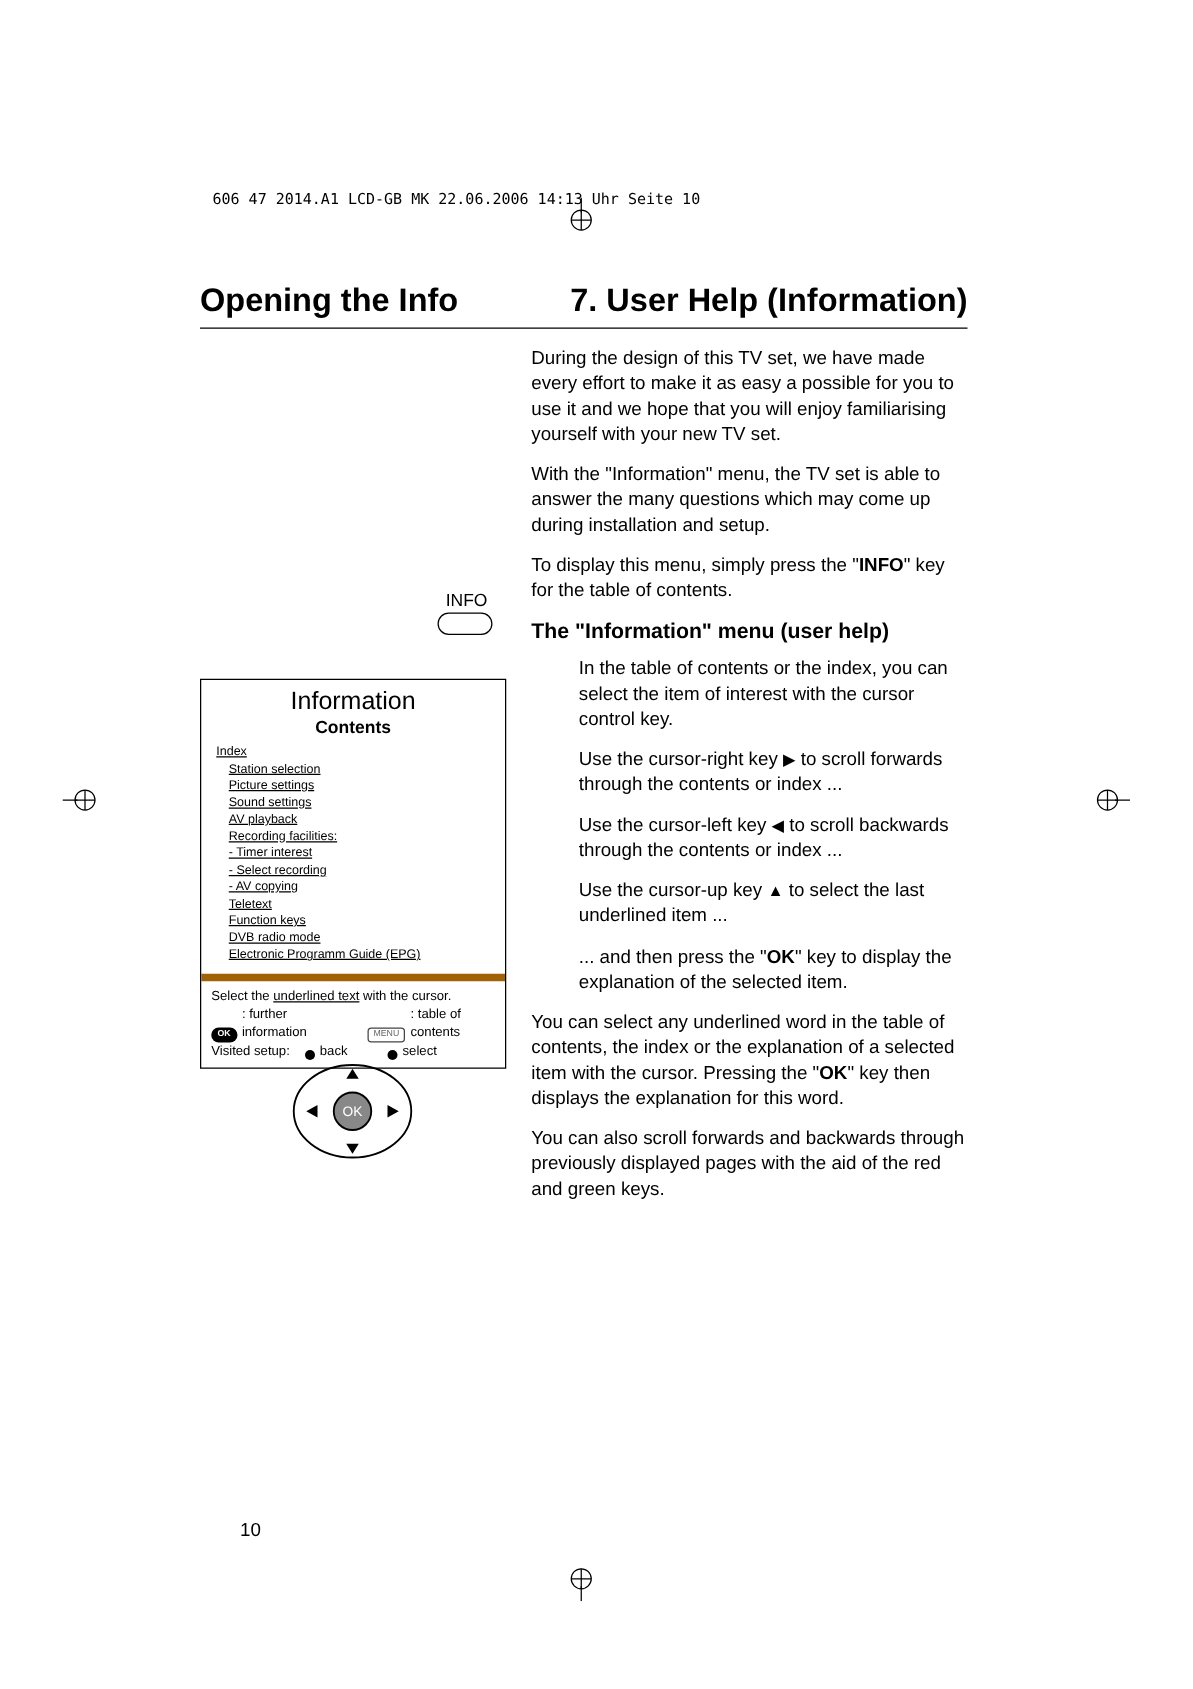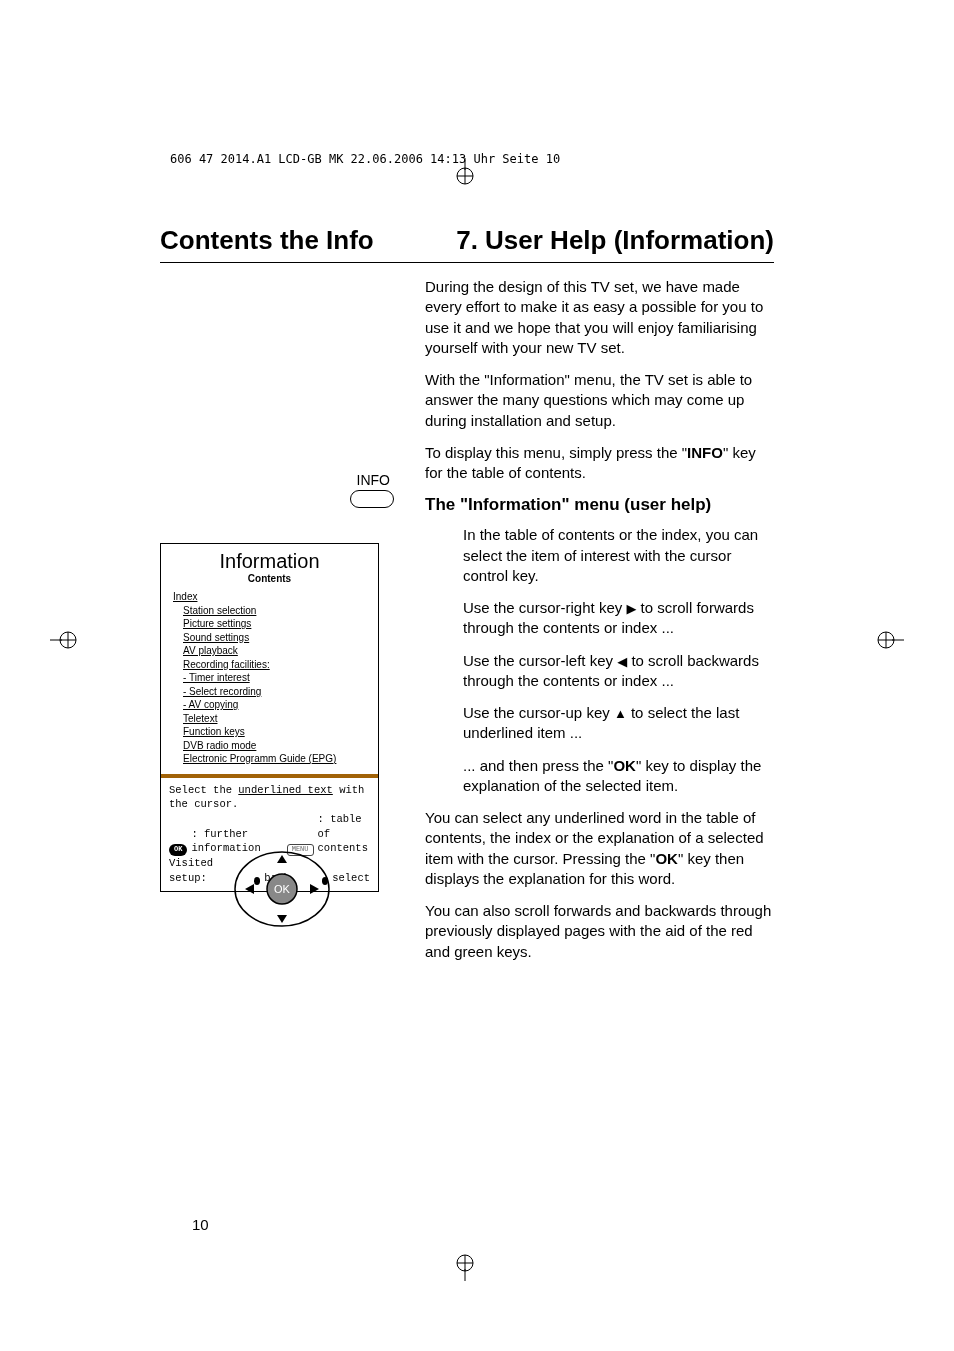--- a/index.html
+++ b/index.html
@@ -121,51 +121,51 @@
       width: 44px;
       height: 18px;
       border: 1.5px solid #000;
       border-radius: 10px;
       background: #fff;
     }
     .menu-box {
       position: absolute;
       top: 266px;
       left: 0;
-      width: 219px;
+      width: 245px;
       border: 1px solid #000;
     }
     .menu-title {
       text-align: center;
       font-size: 20px;
       padding-top: 6px;
       font-family: 'Arial Narrow', Arial, sans-serif;
     }
     .menu-subtitle {
       text-align: center;
-      font-size: 10px;
+      font-size: 14px;
       font-weight: bold;
       padding-bottom: 6px;
       font-family: 'Arial Narrow', Arial, sans-serif;
     }
     .menu-list {
       padding: 0 12px 8px 12px;
       font-size: 10px;
       line-height: 1.35;
       font-family: 'Arial Narrow', Arial, sans-serif;
     }
     .menu-item {
       text-decoration: underline;
     }
     .menu-footer {
-      border-top: 4px solid #a16207;
+      border-top: 6px solid #a16207;
       padding: 5px 8px 6px 8px;
       font-size: 10.5px;
       line-height: 1.4;
-      font-family: Liberation Mono, monospace;
+      font-family: Liberation Sans, sans-serif;
     }
     .menu-footer-row {
       display: flex;
       align-items: flex-end;
       gap: 4px;
     }
     .ok-badge {
       display: inline-block;
       background: #000;
       color: #fff;
@@ -248,21 +248,21 @@
 
   <svg class="crop-mark-bottom" viewBox="0 0 30 30">
     <line x1="15" y1="30" x2="15" y2="18" stroke="#000" stroke-width="1"></line>
     <circle cx="15" cy="12" r="8" stroke="#000" stroke-width="1" fill="none"></circle>
     <line x1="7" y1="12" x2="23" y2="12" stroke="#000" stroke-width="1"></line>
     <line x1="15" y1="4" x2="15" y2="20" stroke="#000" stroke-width="1"></line>
   </svg>
 
   <div class="content-area">
     <div class="title-row">
-      <div class="title-left">Contents the Info</div>
+      <div class="title-left">Opening the Info</div>
       <div class="title-right">7. User Help (Information)</div>
     </div>
 
     <div class="body-row">
       <div class="left-col">
         <div class="info-label">INFO</div>
         <div class="info-button"></div>
 
         <div class="menu-box">
           <div class="menu-title">Information</div>

